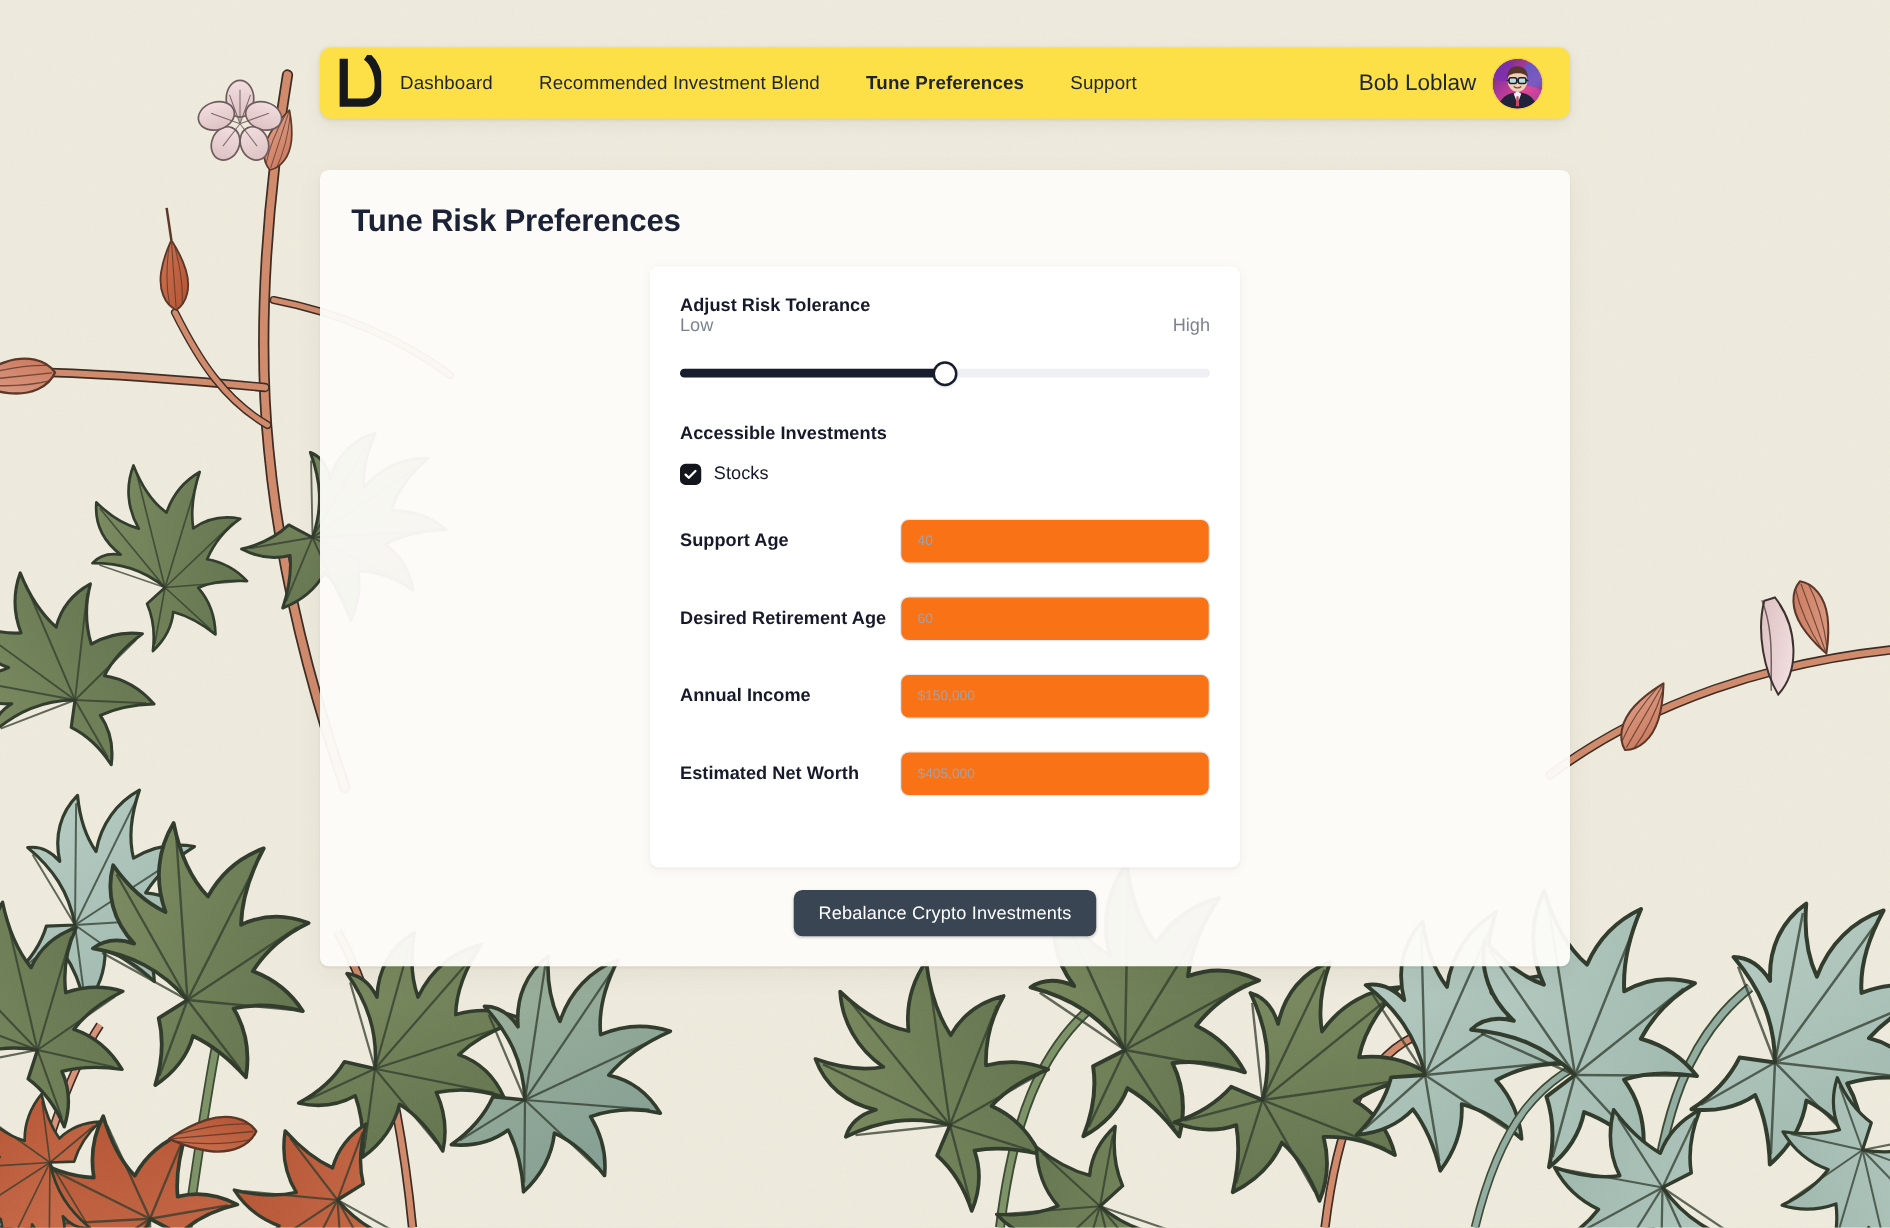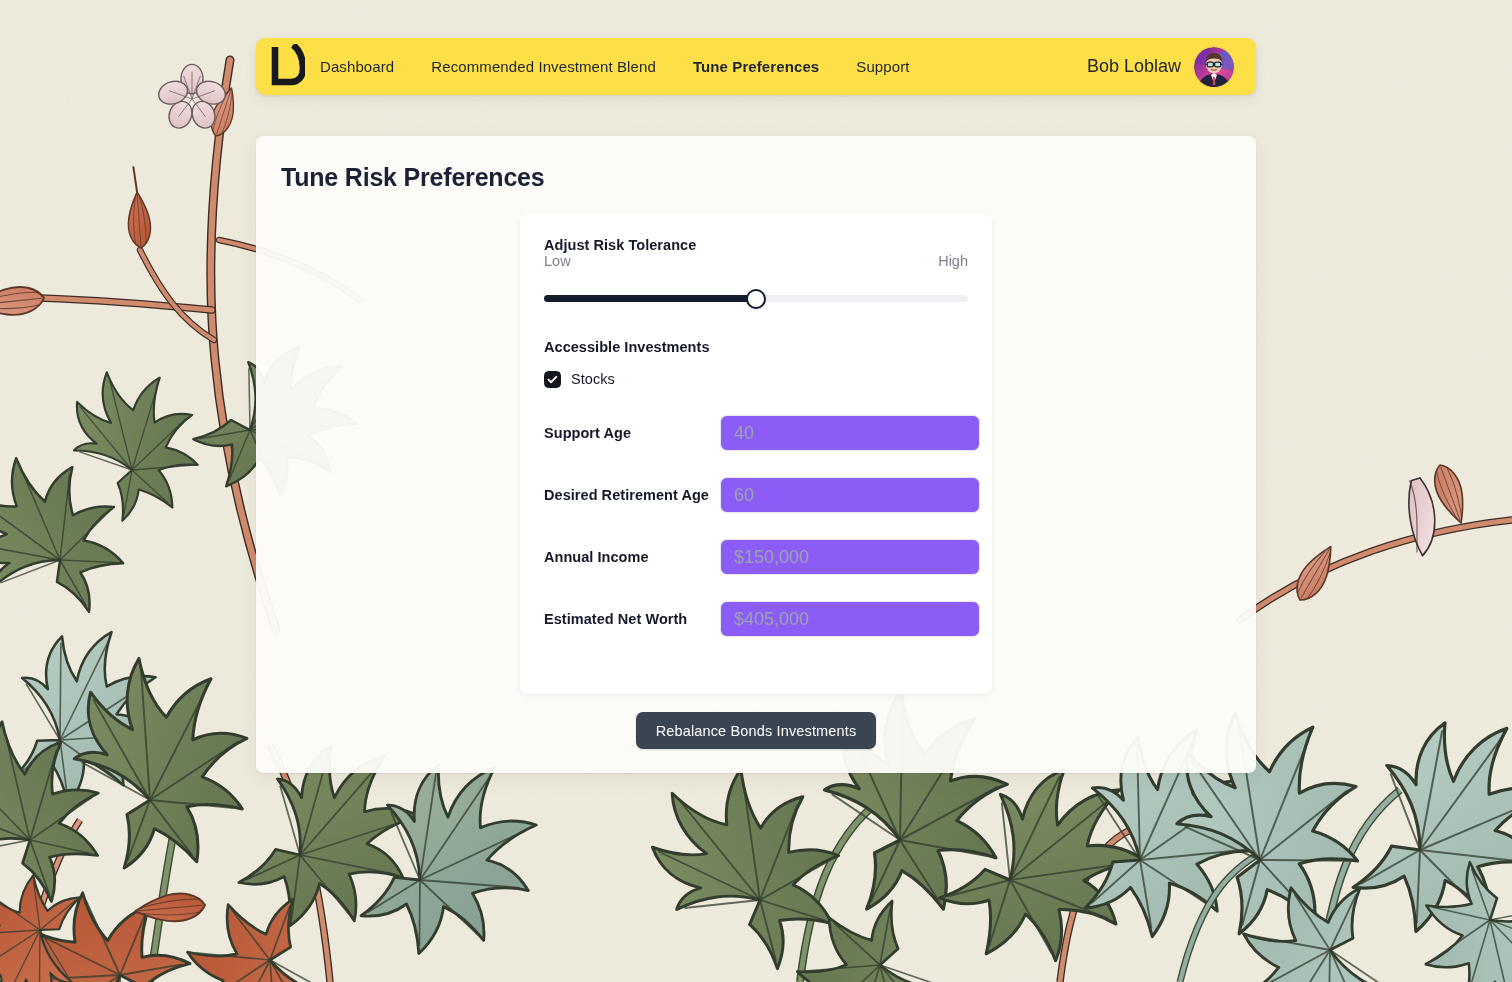--- a/index.html
+++ b/index.html
@@ -228,23 +228,23 @@
     font-size: 14.5px;
     font-weight: 700;
     color: #15192a;
     letter-spacing: .05px;
   }
   .field-input {
     flex: 1 1 auto;
     height: 36px;
     border: 1px solid #e7e9ee;
     border-radius: 7px;
-    background: #8b5cf6;
+    background: #f97316;
     font-family: "Liberation Sans", sans-serif;
-    font-size: 18px;
+    font-size: 11px;
     color: #15192a;
     padding: 0 13px;
     outline: none;
   }
   .field-input::placeholder { color: #9ca3af; }
 
   
   #submit-wrap {
     position: absolute;
     left: 0; right: 0;
@@ -620,17 +620,17 @@
 
         <div class="field-row">
           <span class="field-label">Estimated Net Worth</span>
           <input class="field-input" type="text" placeholder="$405,000" style="">
         </div>
 
       </div>
     </section>
 
     <div id="submit-wrap">
-      <button id="submit-button" type="button">Rebalance Bonds Investments</button>
+      <button id="submit-button" type="button">Rebalance Crypto Investments</button>
     </div>
 
   </main>
 </div>
 
 </body></html>

